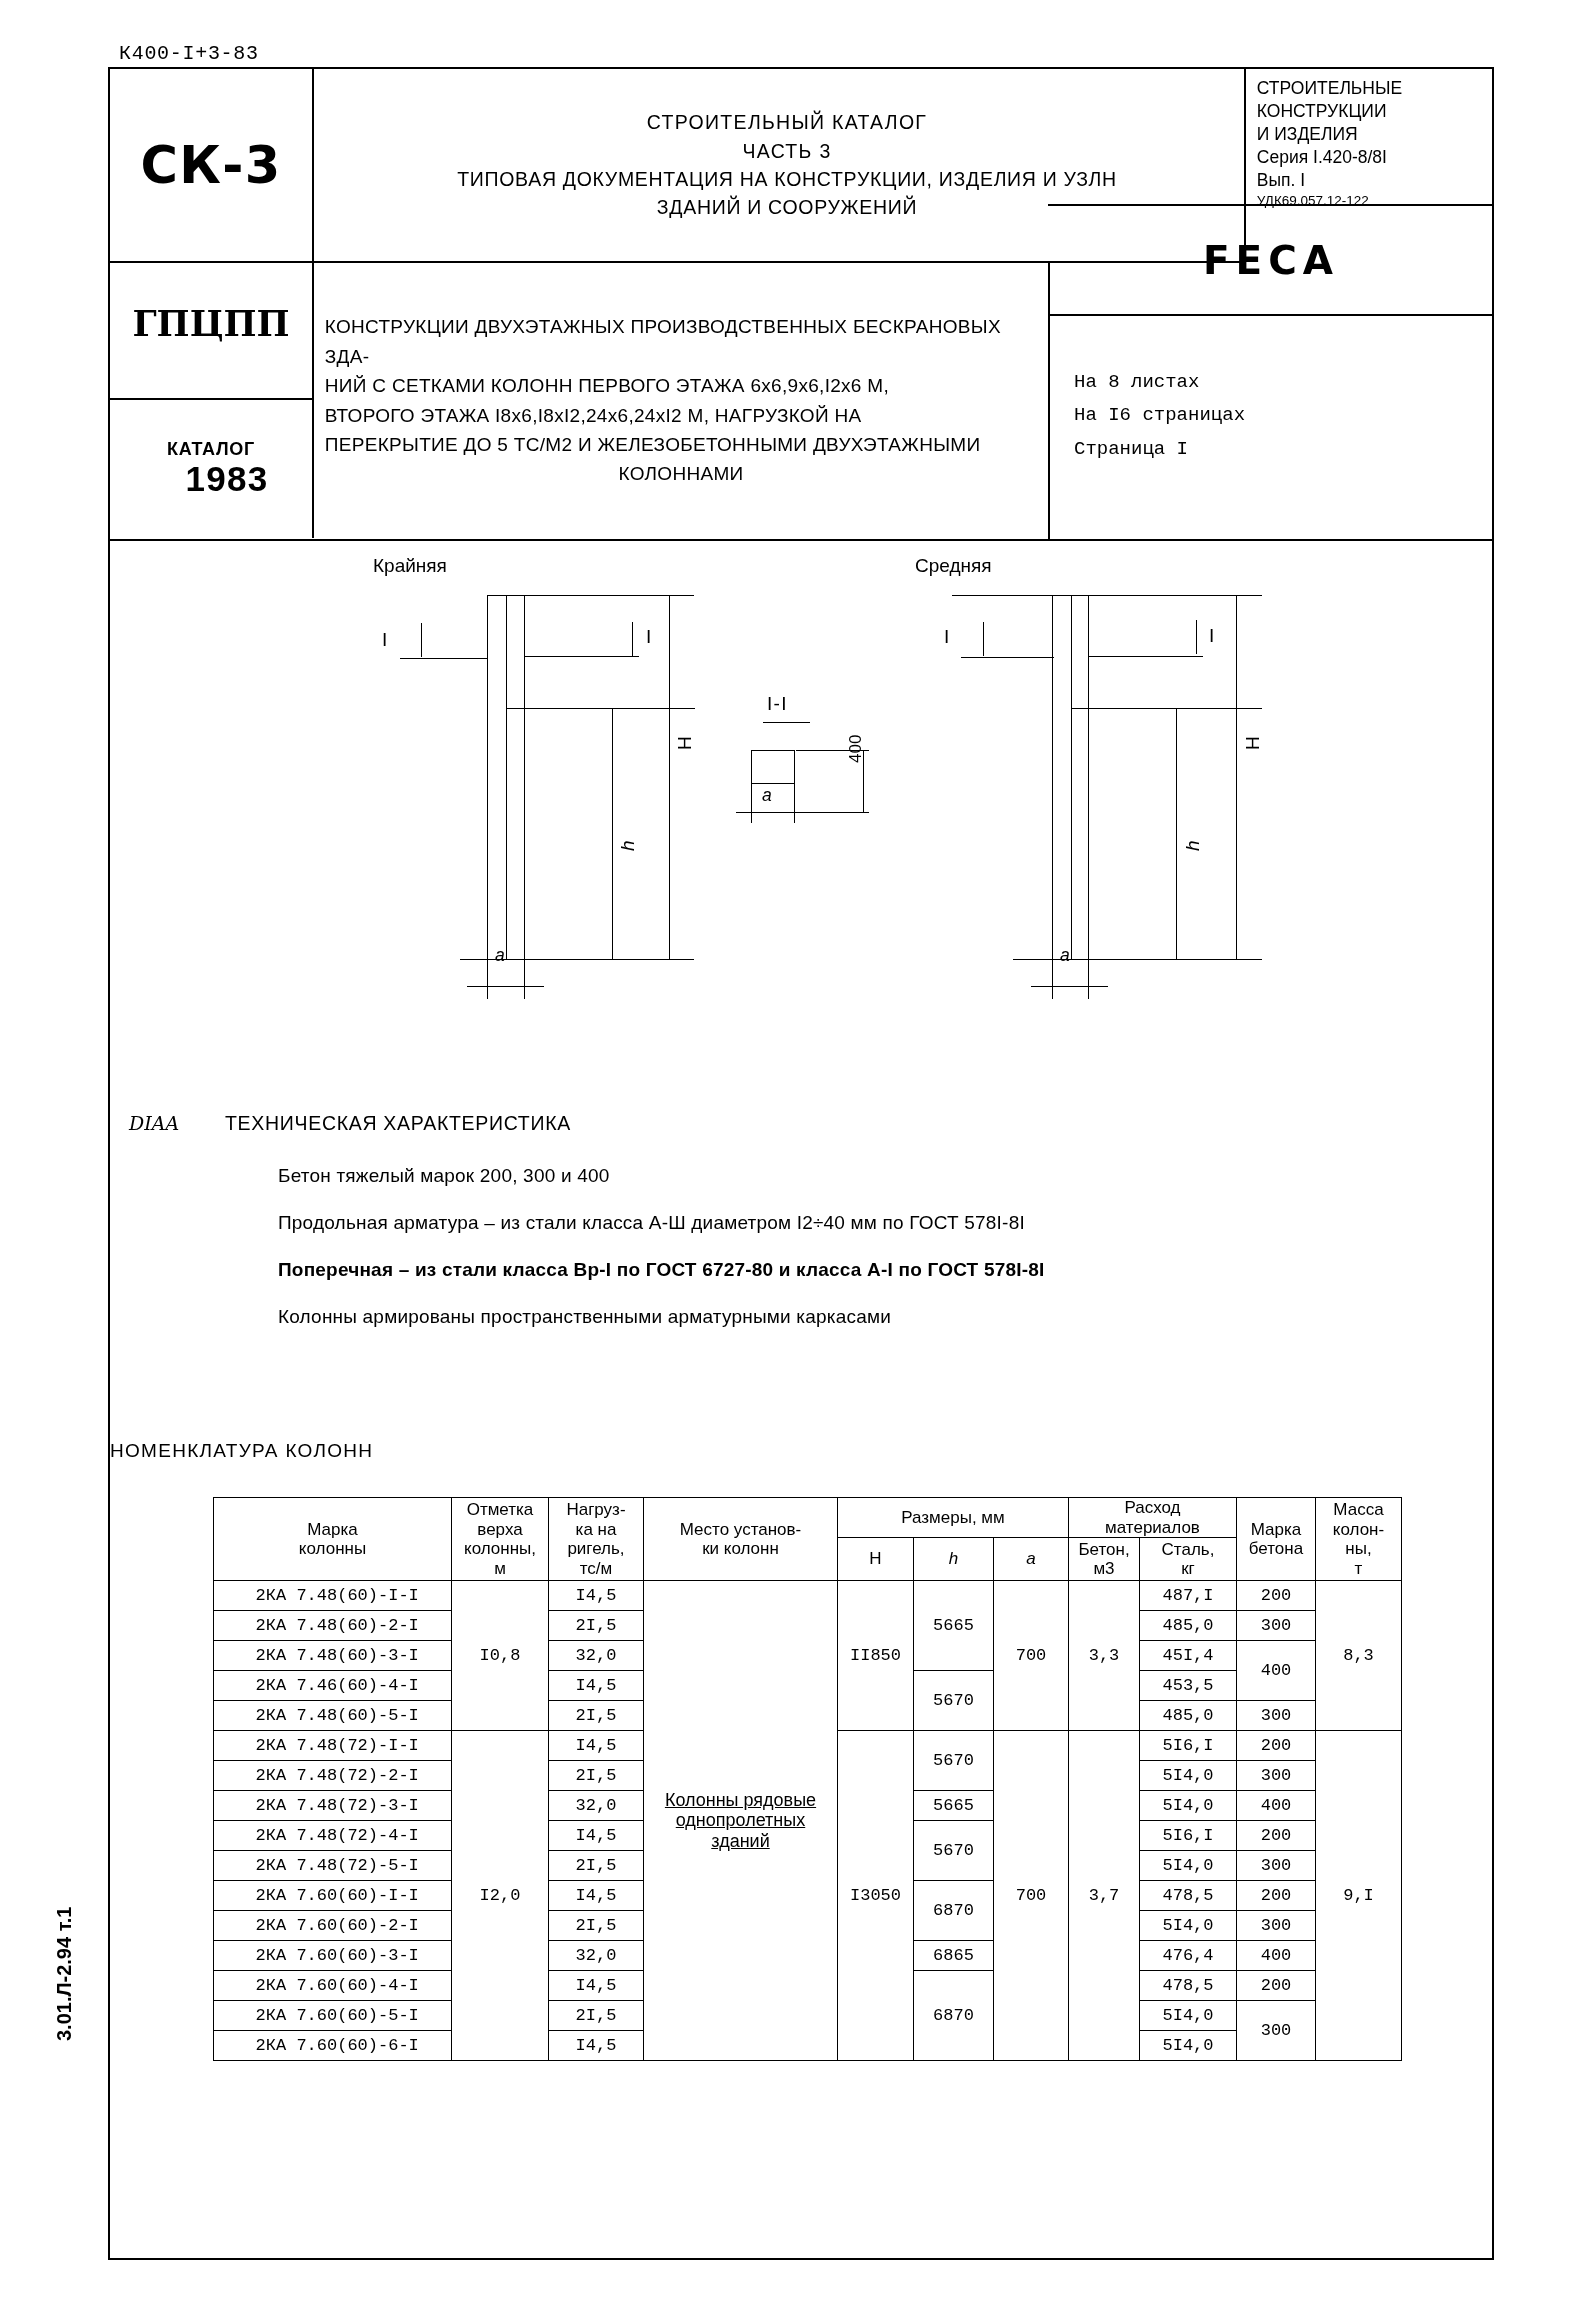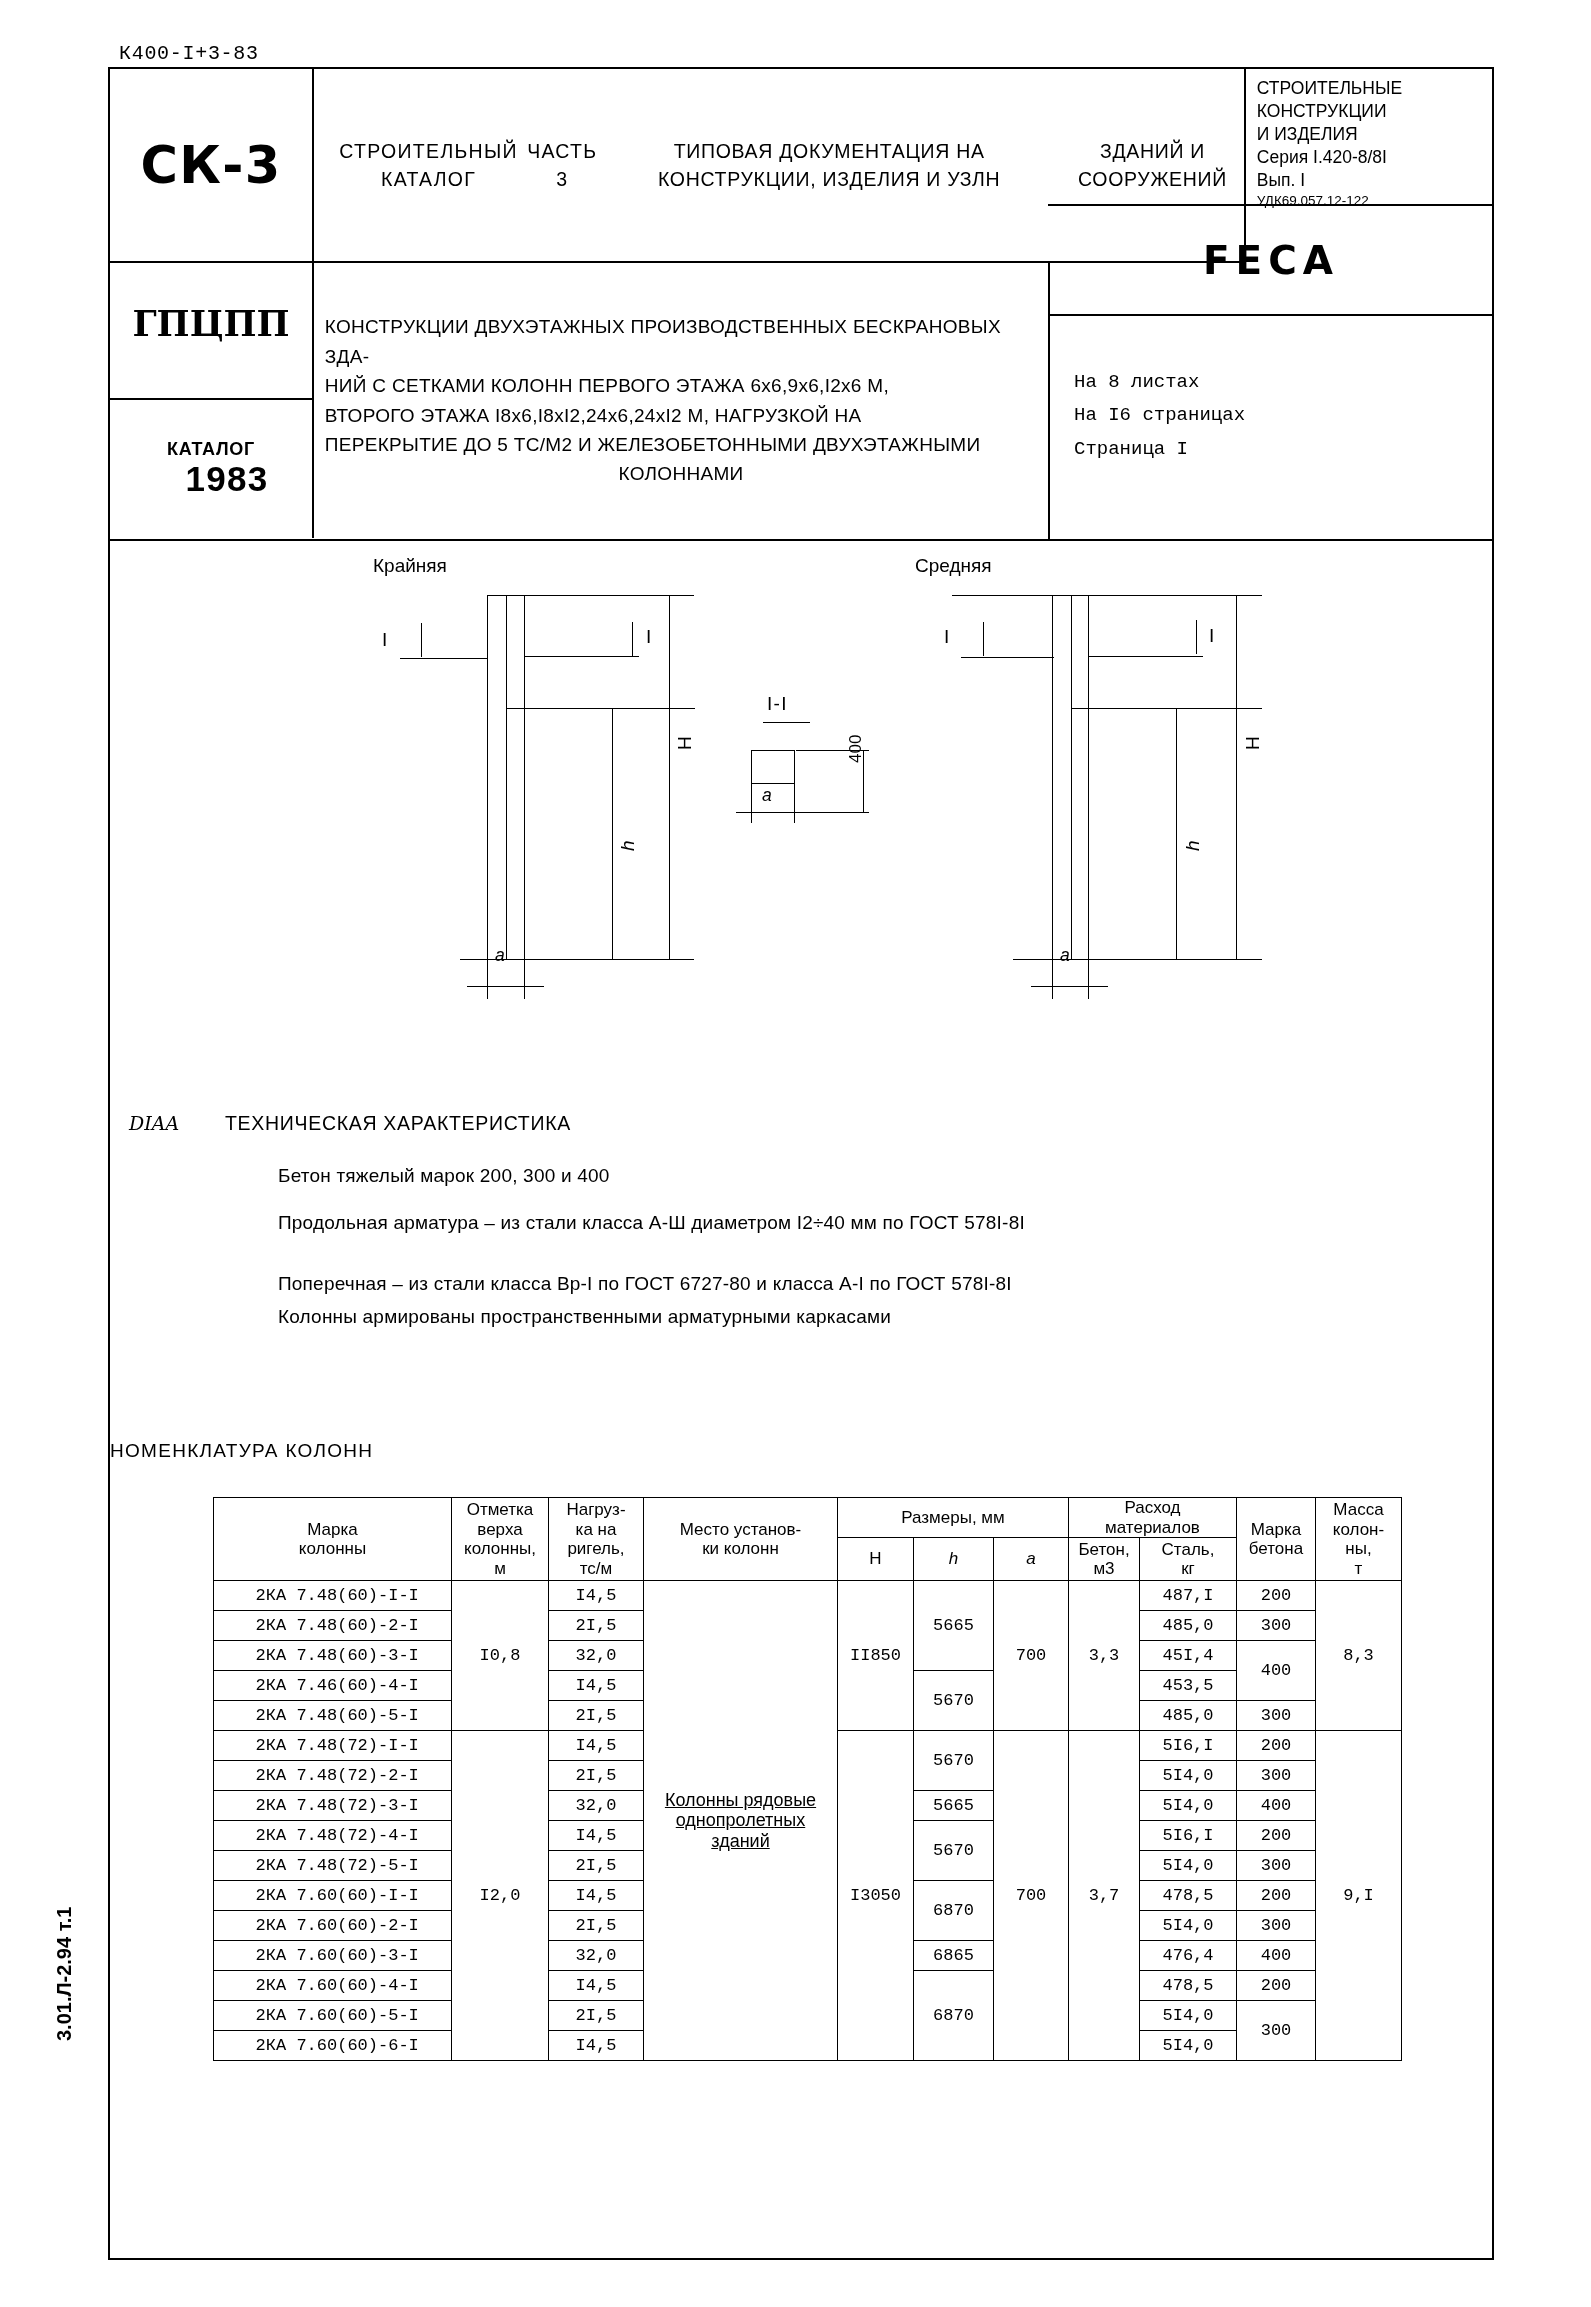--- a/index.html
+++ b/index.html
@@ -71,21 +71,21 @@
   .feb{
     left:0; top:331px; width:202px; height:139px;
     display:flex;flex-direction:column;align-items:center;justify-content:center;
     line-height:1.1;
   }
   .feb .m{font-size:18px;letter-spacing:0.7px;font-weight:bold;}
   .feb .y{font-size:35px;font-weight:bold;letter-spacing:1.3px;font-family:Liberation Sans, sans-serif;margin-left:32px;}
 
   .titlebox{
     left:204px; top:0; width:930px; height:192px;
-    display:flex;flex-direction:row;align-items:center;justify-content:center;
+    display:flex;flex-direction:column;align-items:center;justify-content:center;
     text-align:center;line-height:1.45;padding-left:16px;
   }
   .titlebox .l1{font-size:19.5px;letter-spacing:1.3px;}
   .titlebox .l2{font-size:19.5px;letter-spacing:1.3px;}
   .titlebox .l3{font-size:19.5px;letter-spacing:0.7px;}
   .titlebox .l4{font-size:19.5px;letter-spacing:0.7px;}
 
   .descbox{
     left:204px; top:194px; width:734px; height:275px;
     display:flex;flex-direction:column;justify-content:center;
@@ -304,21 +304,21 @@
       <div class="ln vl" style="left:978px;top:418px;height:40px;"></div>
       <div class="ln hl" style="left:921px;top:445px;width:77px;"></div>
       <div class="lbl" style="left:950px;top:404px;font-size:17.5px;font-style:italic;">a</div>
     </div>
 
     <div class="tech">
       <div class="diaa">DIAA</div>
       <div class="hdrline">ТЕХНИЧЕСКАЯ ХАРАКТЕРИСТИКА</div>
       <p style="top:53px;">Бетон тяжелый марок 200, 300 и 400</p>
       <p style="top:100px;">Продольная арматура – из стали класса А-Ш диаметром I2÷40 мм по ГОСТ 578I-8I</p>
-      <p style="top:161px;">Поперечная – из стали класса Вр-I по ГОСТ 6727-80 и класса А-I по ГОСТ 578I-8I</p>
+      <p style="top:147px;font-weight:bold;">Поперечная – из стали класса Вр-I по ГОСТ 6727-80 и класса А-I по ГОСТ 578I-8I</p>
       <p style="top:194px;">Колонны армированы пространственными арматурными каркасами</p>
     </div>
 
     <div class="nomen">НОМЕНКЛАТУРА КОЛОНН</div>
 
     <table class="nom">
       <thead>
         <tr>
           <th rowspan="2" style="width:237px;height:69px;">
             <div>Марка</div>

